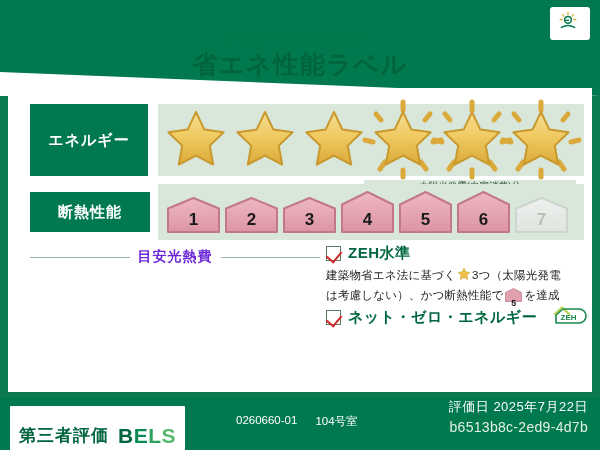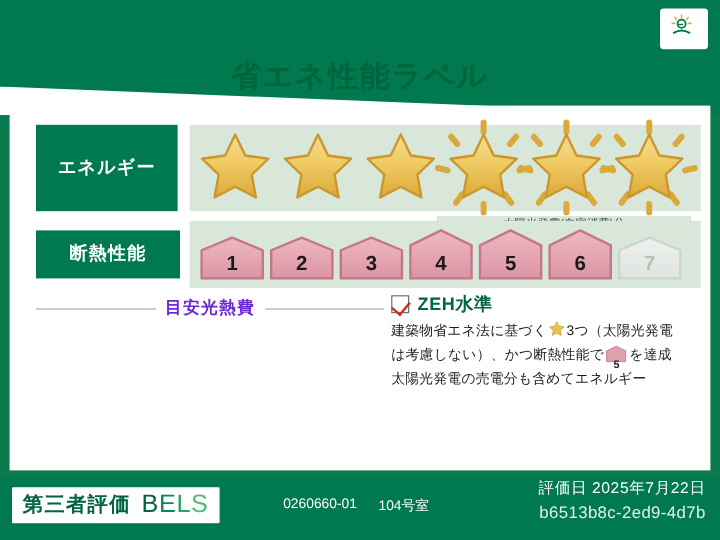--- a/index.html
+++ b/index.html
@@ -117,24 +117,24 @@
   .inline-pent .n{
     position:absolute;left:0;right:0;bottom:0px;text-align:center;
     font-size:9px;font-weight:bold;color:#1a1a1a;line-height:1;
   }
   .zeh-logo{display:inline-block;vertical-align:-5px;margin-left:4px;position:relative;}
 
   
   .footer{position:absolute;left:0;bottom:0;width:600px;height:52px;background:#00794e;}
   .bels-plaque{
     position:absolute;left:10px;top:8px;background:#ffffff;
-    padding:3px 9px 4px;display:flex;align-items:center;gap:9px;border-radius:1px;
+    padding:18px 9px 4px;display:flex;align-items:center;gap:9px;border-radius:1px;
   }
   .bels-jp{font-size:17px;font-weight:bold;color:#00643f;letter-spacing:1px;}
-  .bels-en{font-size:21px;font-weight:normal;letter-spacing:.5px;line-height:1;}
+  .bels-en{font-size:21px;font-weight:bold;letter-spacing:.5px;line-height:1;}
   .bels-en i{font-style:normal;}
   .bels-meta{
     position:absolute;left:196px;top:16px;color:#ffffff;font-size:11.5px;
     display:flex;gap:18px;white-space:nowrap;margin-left:40px;
   }
   .foot-right{position:absolute;right:12px;top:0;text-align:right;color:#ffffff;}
   .foot-date{font-size:13px;letter-spacing:.5px;}
   .foot-hash{font-size:14px;margin-top:3px;color:#e3f0e8;letter-spacing:.3px;}
 </style>
 </head>
@@ -402,22 +402,33 @@
         <span>建築物省エネ法に基づく</span><span class="inline-star"><svg width="14" height="14" viewBox="0 0 24 24">
               <path d="M12 1.8l3.1 6.6 7.1.9-5.2 5 1.3 7.1L12 18l-6.3 3.4 1.3-7.1-5.2-5 7.1-.9z" fill="#edc14a" stroke="#c99a28" stroke-width="1"></path>
             </svg></span><span>3つ（太陽光発電</span><br>
         <span>は考慮しない）、かつ断熱性能で</span><span class="inline-pent"><svg width="17" height="14" viewBox="0 0 34 28">
               <path d="M17 1 L33 9 L33 27 L1 27 L1 9 Z" fill="#e0a0ad" stroke="#c27d8e" stroke-width="1.6"></path>
             </svg><span class="n">5</span></span><span>を達成</span>
       </div>
     </div>
 
     <div class="crit crit-b">
+      <div class="crit-head">
+        <span class="cbox"></span>
+        <span class="crit-title">ネット・ゼロ・エネルギー</span>
+        <span class="zeh-logo">
+          <svg width="42" height="22" viewBox="0 0 84 44">
+            <path d="M14 20 L28 7 L42 20" fill="none" stroke="#b9d44a" stroke-width="4.5" stroke-linecap="round" stroke-linejoin="round"></path>
+            <path d="M16 38 L16 22 L30 10 L62 10 A9 9 0 0 1 62 38 Z" fill="none" stroke="#1b8a4b" stroke-width="3.2" stroke-linejoin="round"></path>
+            <text x="41" y="31" text-anchor="middle" font-family="'Liberation Sans',sans-serif" font-size="16" font-weight="bold" fill="#1b8a4b">ZEH</text>
+          </svg>
+        </span>
+      </div>
       <div class="crit-body">
-        <span>太陽光発電の売電分も含めてエネルギー</span><br>
+        <br>
       </div>
     </div>
   </div>
 
   <div class="footer">
     <div class="bels-plaque">
       <span class="bels-jp">第三者評価</span>
       <span class="bels-en">
         <i style="color:#00663f">B</i><i style="color:#0a8a52">E</i><i style="color:#2aa35e">L</i><i style="color:#54b96c">S</i>
       </span>

